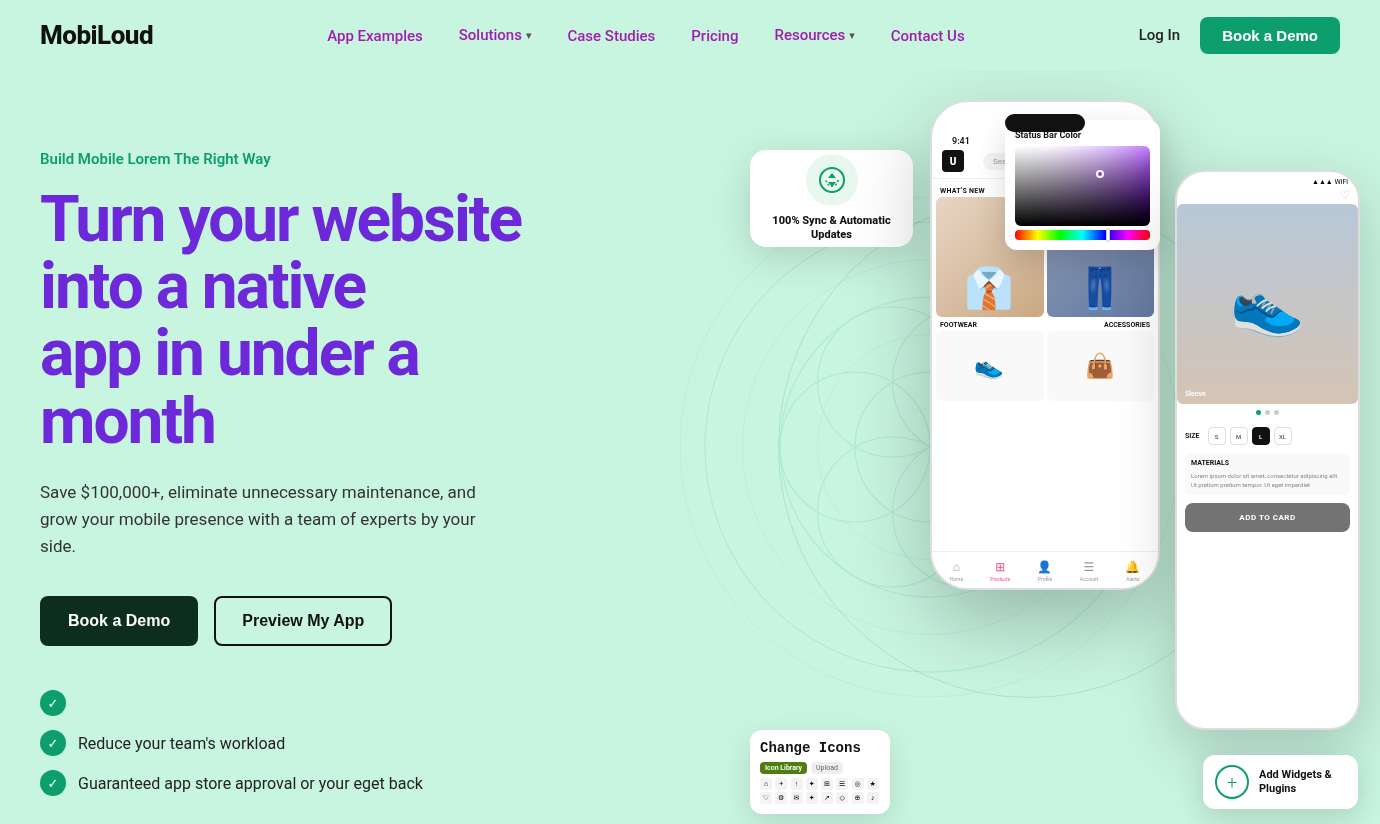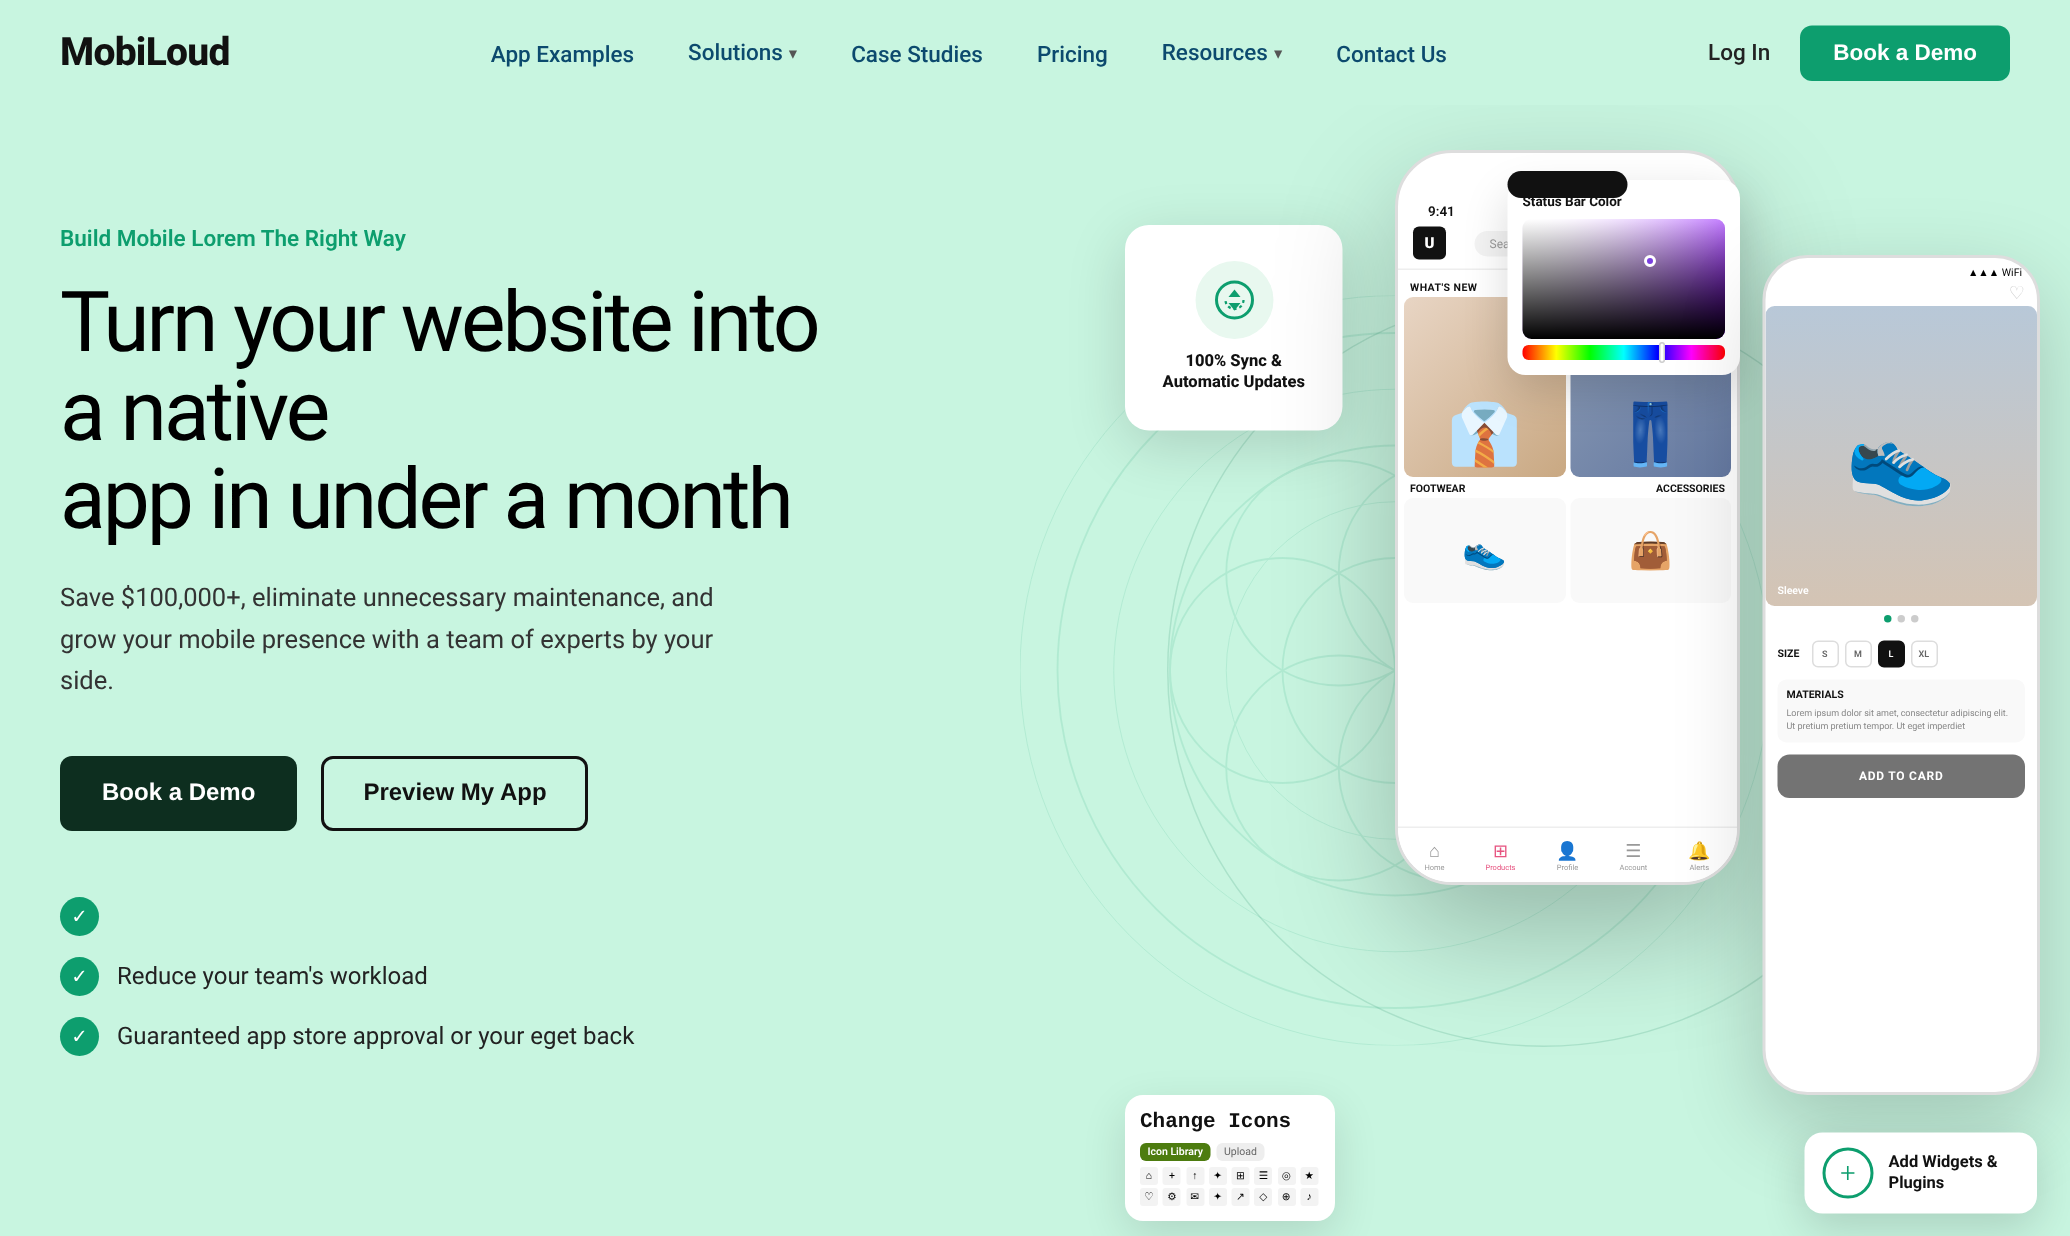--- a/index.html
+++ b/index.html
@@ -32,21 +32,21 @@
 
     .nav-links {
       display: flex;
       align-items: center;
       gap: 36px;
       list-style: none;
     }
 
     .nav-links a {
       text-decoration: none;
-      color: #0c4a6e;
+      color: #a21caf;
       font-size: 15px;
       font-weight: 500;
       text-align: center;
     }
 
     .nav-links .dropdown {
       display: flex;
       align-items: center;
       gap: 4px;
     }
@@ -113,23 +113,23 @@
     }
 
     .hero-tagline {
       color: #0d9e6e;
       font-size: 15px;
       font-weight: 600;
       margin-bottom: 18px;
     }
 
     .hero-title {
-      font-size: 56px;
-      font-weight: 400;
-      color: #000000;
+      font-size: 64px;
+      font-weight: 700;
+      color: #6d28d9;
       line-height: 1.05;
       margin-bottom: 24px;
       letter-spacing: -2px;
     }
 
     .hero-subtitle {
       font-size: 17px;
       color: #333;
       line-height: 1.6;
       margin-bottom: 36px;
@@ -519,24 +519,24 @@
 
     .dot.active {
       background: #0d9e6e;
     }
 
     
     .float-card-sync {
       position: absolute;
       left: 70px;
       top: 80px;
-      width: 145px;
+      width: 163px;
       background: #fff;
       border-radius: 16px;
-      padding: 24px;
+      padding: 4px;
       box-shadow: 0 10px 40px rgba(0,0,0,0.15);
       text-align: center;
     }
 
     .sync-icon-circle {
       width: 52px;
       height: 52px;
       background: #e8f8ef;
       border-radius: 50%;
       margin: 0 auto 8px;

